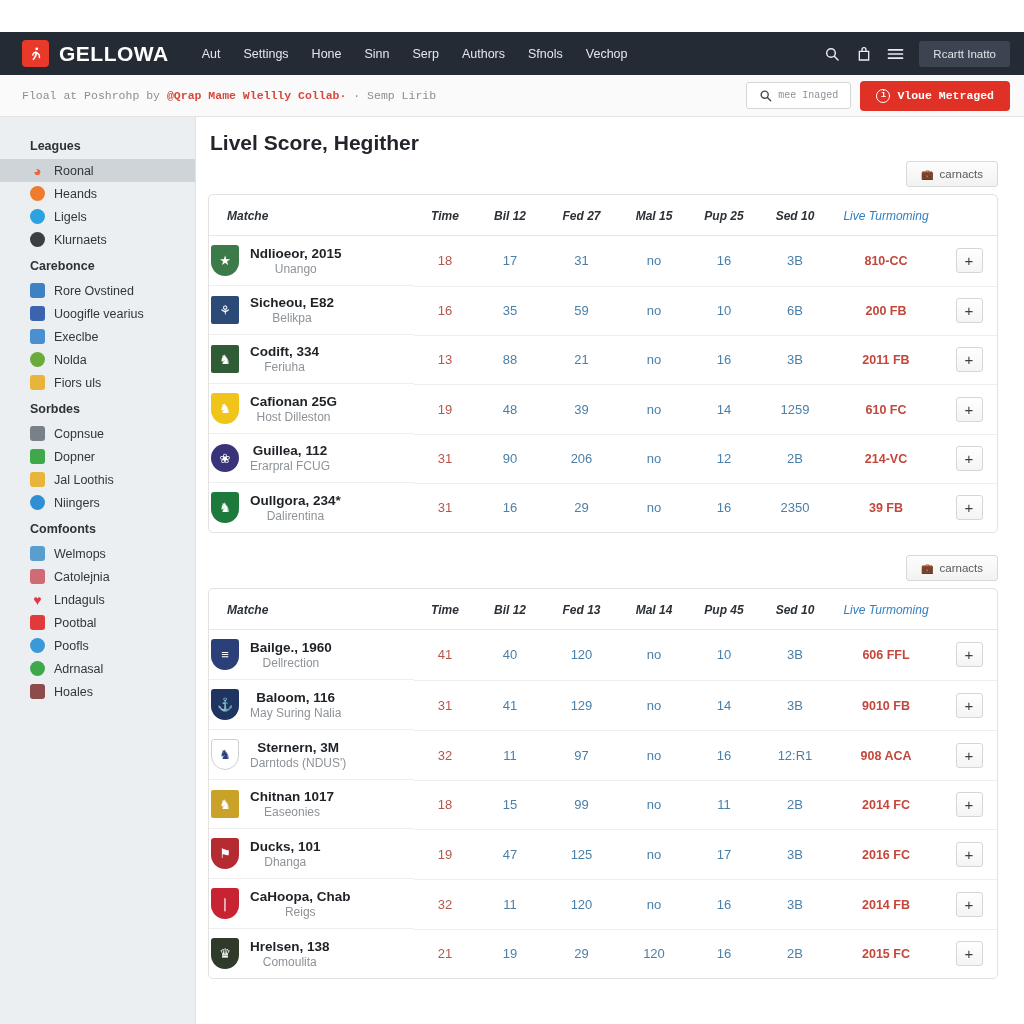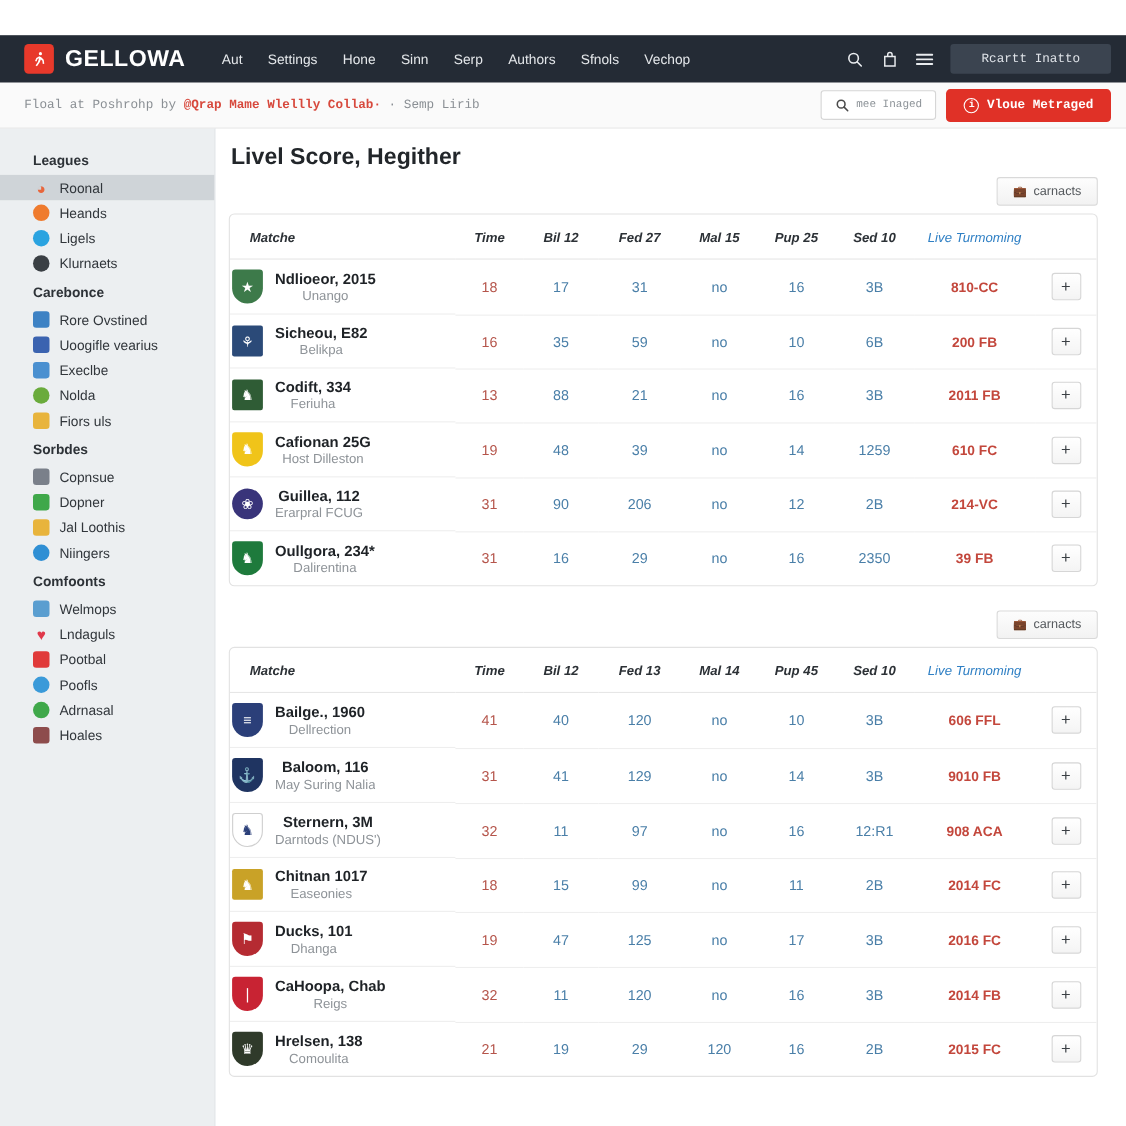--- a/index.html
+++ b/index.html
@@ -44,22 +44,22 @@
   }
   .nav-icon {
     width: 17px; height: 17px; color: #e9ecef;
     display: flex; align-items: center; justify-content: center;
     cursor: pointer;
   }
   .nav-icon svg { display: block; }
   .nav-cta {
     background: #3b4450; color: #dfe3e8;
     border: none; border-radius: 3px;
-    font-size: 11.5px; font-family: Liberation Mono, monospace;
-    padding: 7px 28px; cursor: pointer;
+    font-size: 11.5px; font-family: Liberation Sans, sans-serif;
+    padding: 7px 14px; cursor: pointer;
     white-space: nowrap;
   }
 
   
   .subheader {
     height: 42px;
     background: #fafafa;
     border-bottom: 1px solid #e4e4e4;
     display: flex; align-items: center;
     padding: 0 14px 0 22px;
@@ -334,20 +334,24 @@
       <div class="side-item">
         <span class="side-ico" style="background: rgb(47, 143, 212); border-radius: 50%;"></span>
         <span class="side-label">Niingers</span>
       </div>
       <div class="side-group-title">Comfoonts</div>
       <div class="side-item">
         <span class="side-ico" style="background: rgb(90, 158, 208);"></span>
         <span class="side-label">Welmops</span>
       </div>
       <div class="side-item">
+        <span class="side-ico" style="background: rgb(208, 106, 116);"></span>
+        <span class="side-label">Catolejnia</span>
+      </div>
+      <div class="side-item">
         <span class="side-ico" style="background: transparent; color: rgb(224, 56, 74); font-size: 14px;">♥</span>
         <span class="side-label">Lndaguls</span>
       </div>
       <div class="side-item">
         <span class="side-ico" style="background: rgb(224, 58, 58);"></span>
         <span class="side-label">Pootbal</span>
       </div>
       <div class="side-item">
         <span class="side-ico" style="background: rgb(58, 154, 217); border-radius: 50%;"></span>
         <span class="side-label">Poofls</span>

